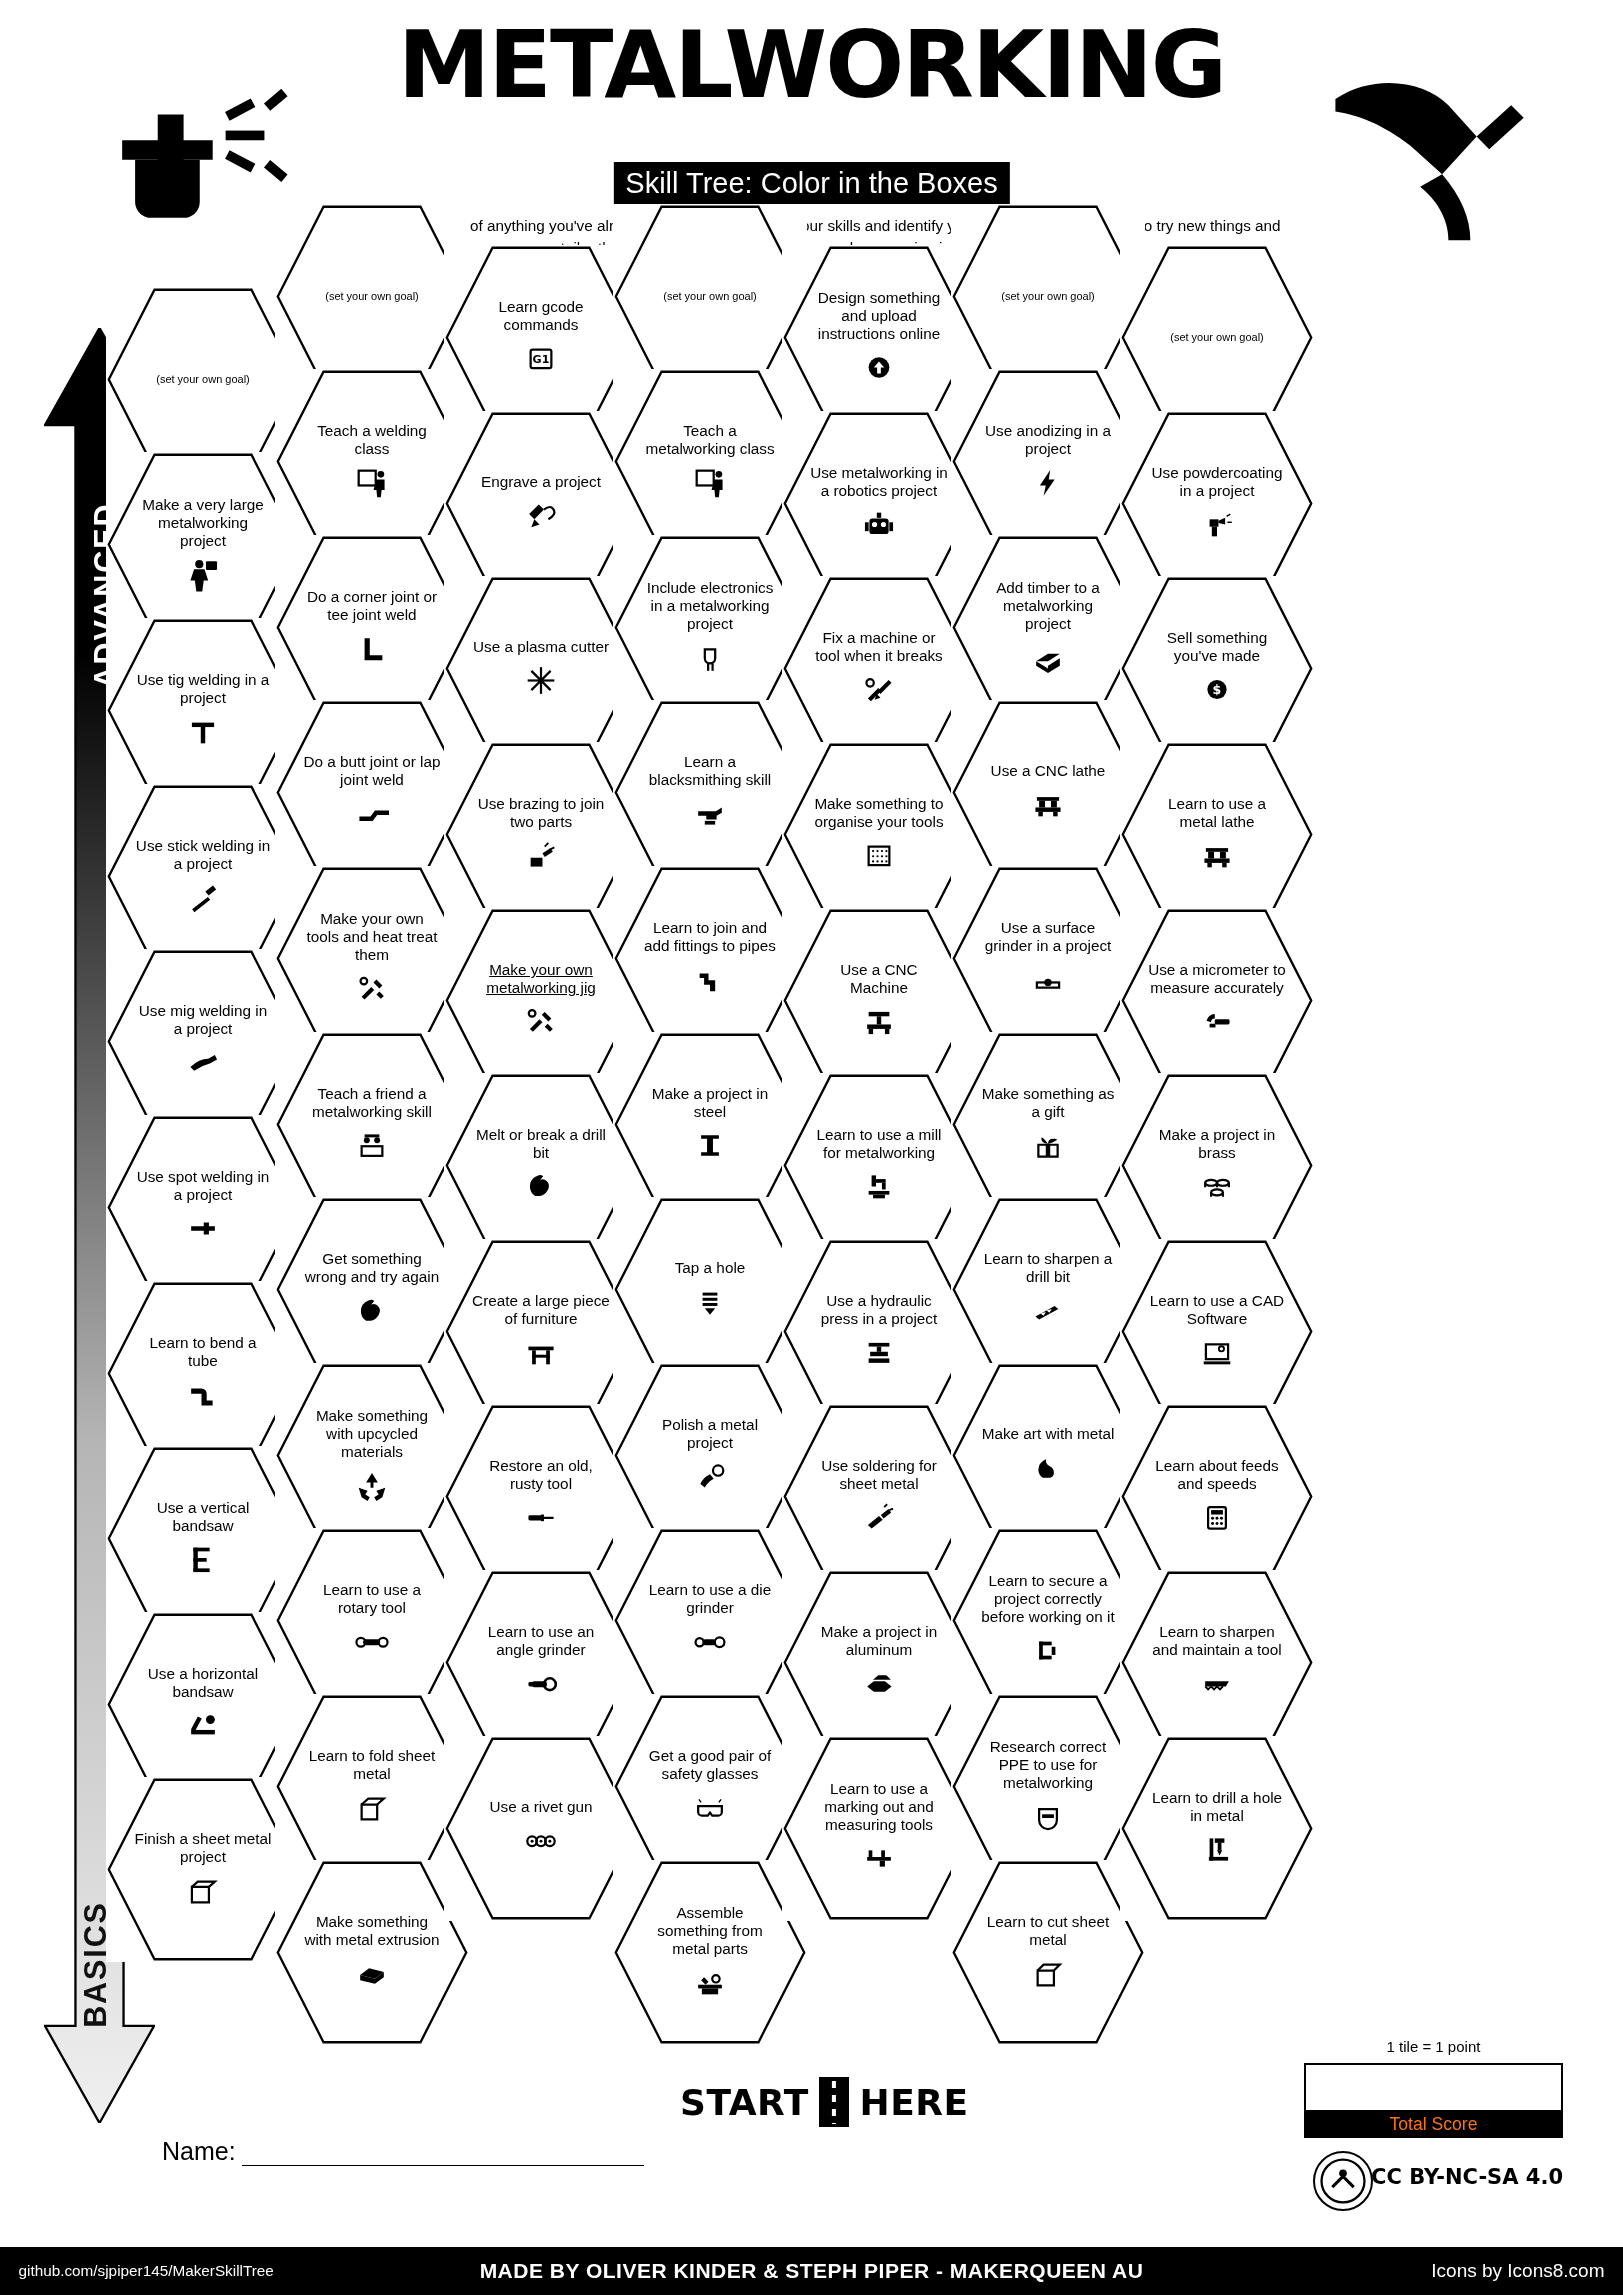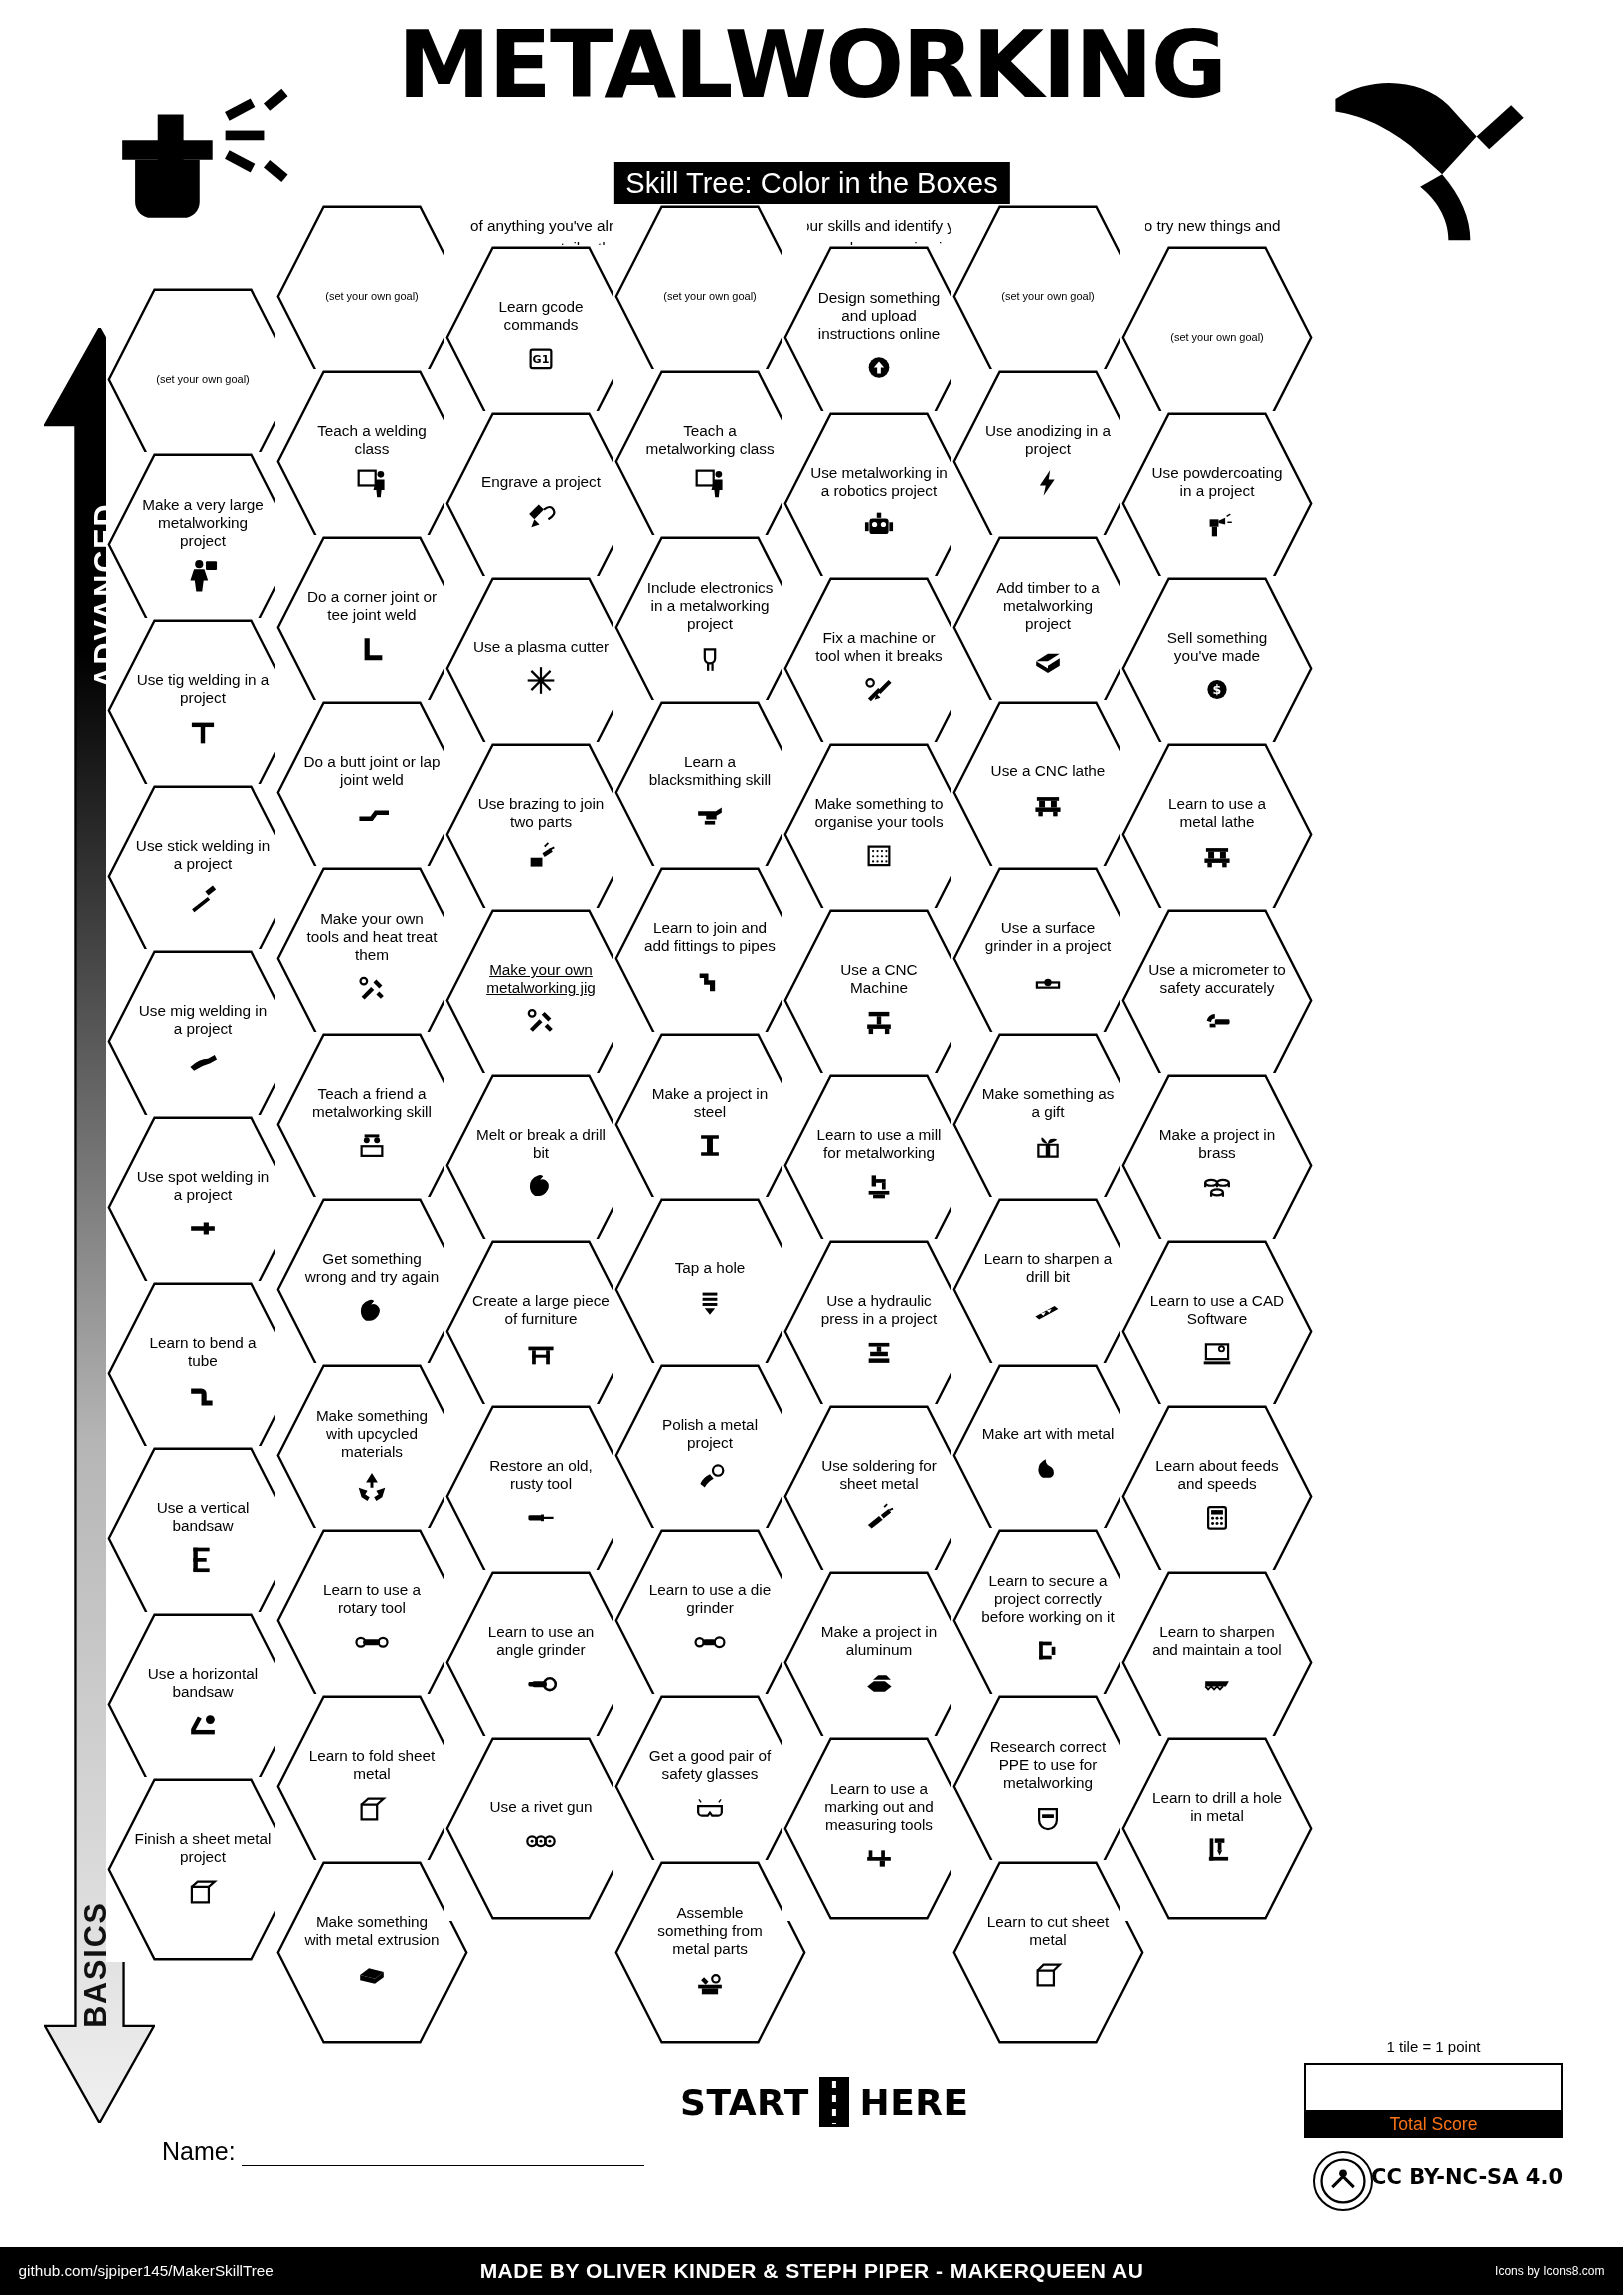--- a/index.html
+++ b/index.html
@@ -131,21 +131,21 @@
     width:60px; height:60px; border-radius:50%;
     border:2.8px solid #000; display:flex; align-items:center; justify-content:center;
   }
   .footer-bar {
     position:absolute; left:0; bottom:0; width:1623px; height:48px;
     background:#000; color:#fff;
     display:flex; align-items:center; justify-content:center;
   }
   .footer-bar .credit { font-size:21px; font-weight:bold; letter-spacing:0.5px; }
   .footer-bar .gh { position:absolute; left:18.5px; font-size:15.3px; font-weight:normal; }
-  .footer-bar .icons8 { position:absolute; right:18.5px; font-size:12px; font-weight:normal; }
+  .footer-bar .icons8 { position:absolute; right:18.5px; font-size:19px; font-weight:normal; }
 </style>
 </head>
 <body>
 
 <div class="header">
   <div class="logo-left">
     <svg viewBox="0 0 120 100" width="194" height="167">
       <path d="M10 48 h22 v-16 h16 v16 h18 v12 h-18 v16 h-16 v-16 h-22z" fill="#000"></path>
       <path d="M18 60 h40 v26 a10 10 0 0 1 -10 10 h-20 a10 10 0 0 1 -10 -10z" fill="#000"></path>
       <g fill="#000">
@@ -1318,21 +1318,21 @@
         </div>
       </div>
     </div>
     <div class="hex" style="left: 1120px; top: 908px;">
       <div class="shape">
         <svg viewBox="0 0 420 400" preserveAspectRatio="none">
           <polygon points="105,6 315,6 414,200 315,394 105,394 6,200" fill="#fff" stroke="#000" stroke-width="5"></polygon>
         </svg>
       </div>
       <div class="inner">
-        <div class="lbl">Use a micrometer to safety accurately</div>
+        <div class="lbl">Use a micrometer to measure accurately</div>
         <div class="ico">
           <svg viewBox="0 0 100 100" width="44" height="37">
             <path d="M22 48a22 22 0 0 1 22-18v12a10 10 0 0 0-10 10z"></path>
             <rect x="44" y="44" width="40" height="14" rx="4"></rect>
             <rect x="30" y="56" width="16" height="10"></rect>
           </svg>
         </div>
       </div>
     </div>
     <div class="hex" style="left: 1120px; top: 1073px;">

